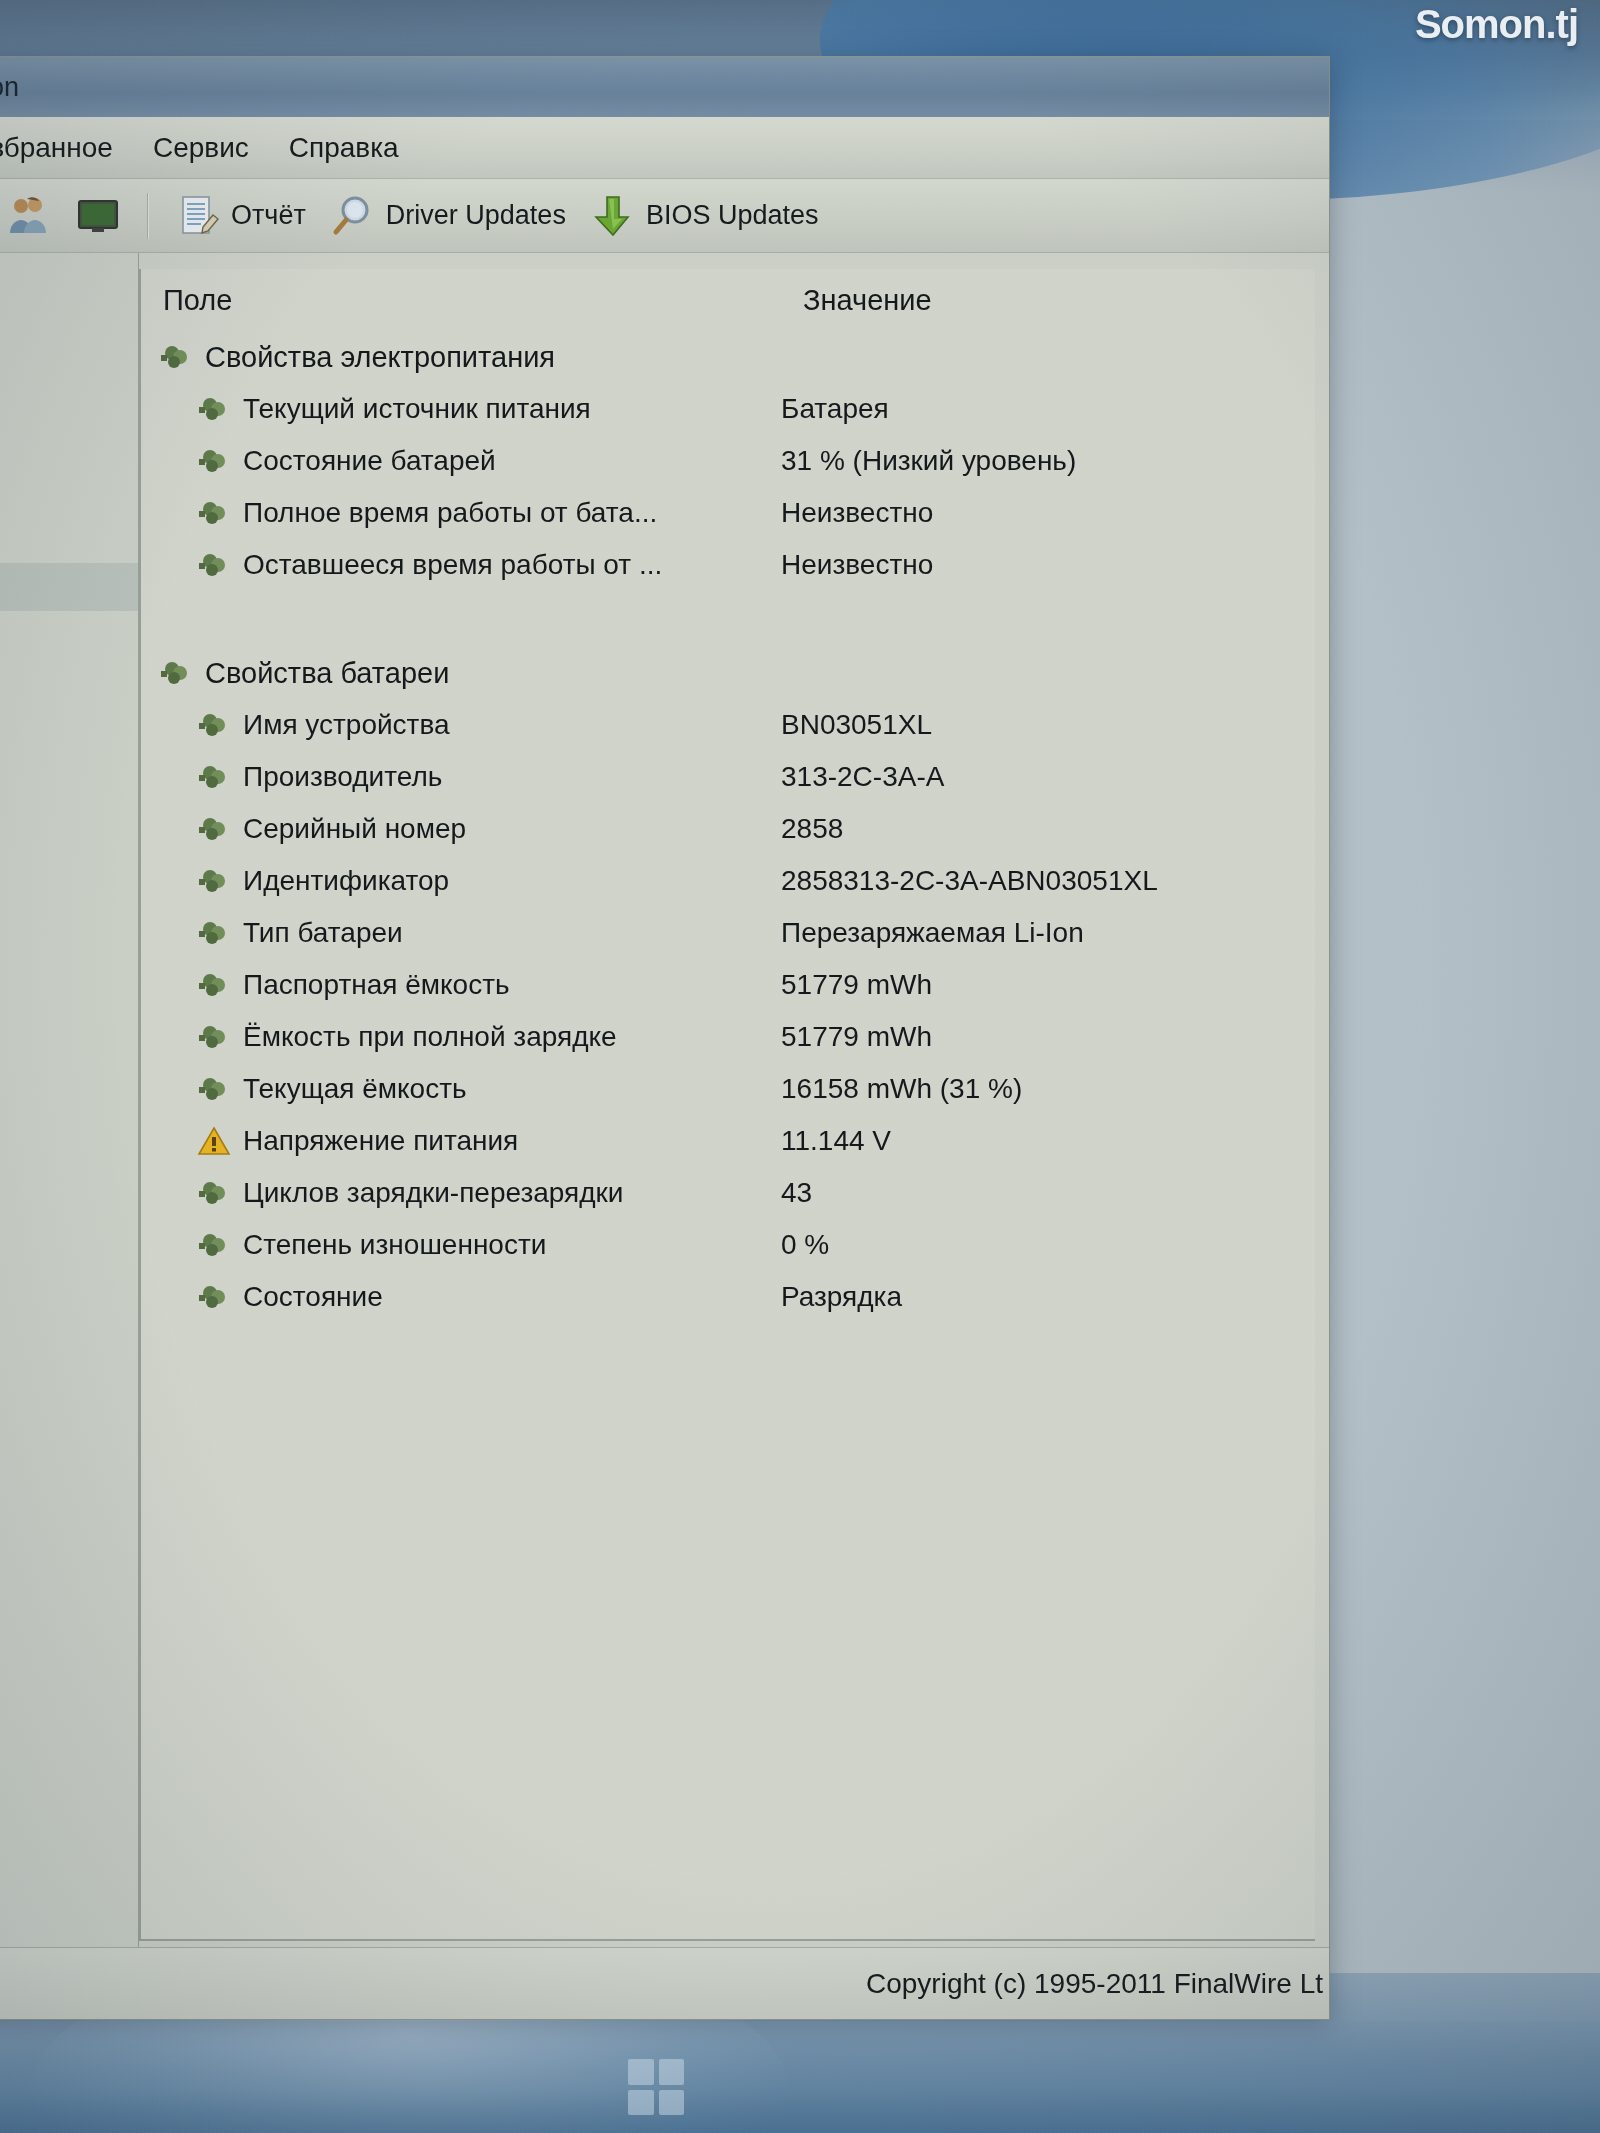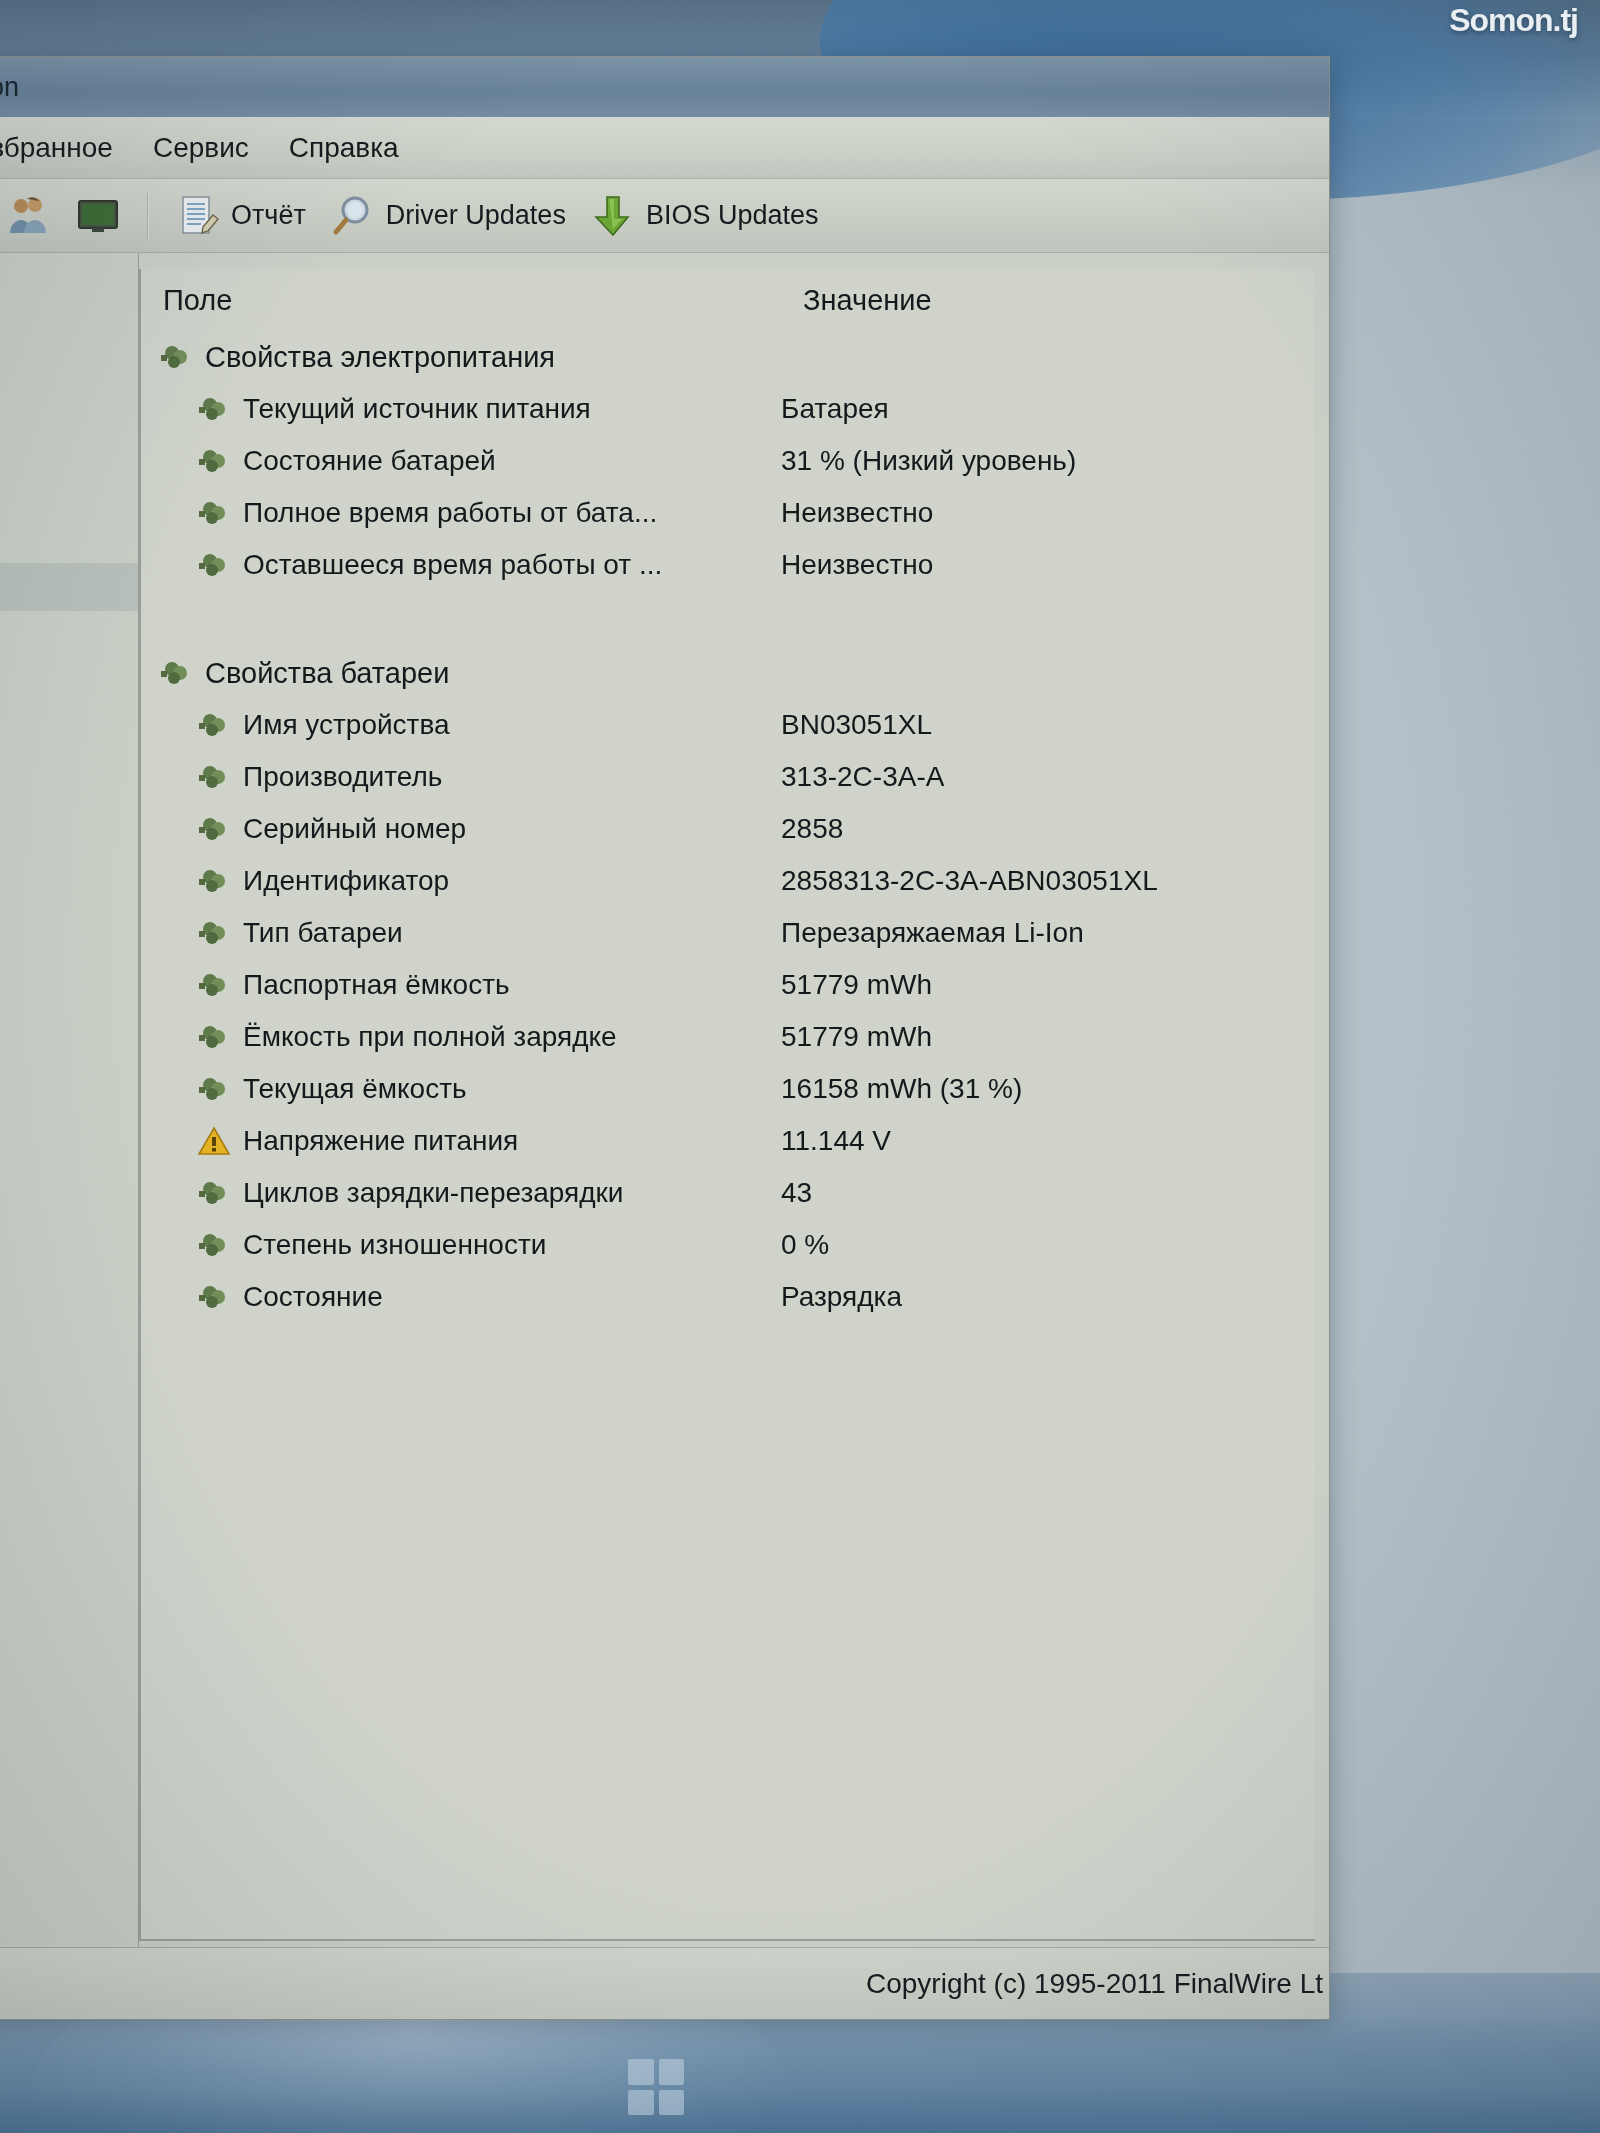--- a/index.html
+++ b/index.html
@@ -44,21 +44,21 @@
       repeating-linear-gradient(90deg, rgba(255,255,255,.05) 0px, rgba(0,0,0,.045) 1px, rgba(255,255,255,.02) 2px, rgba(0,0,0,.035) 3px);
   }
   .vignette {
     position:absolute; inset:0; pointer-events:none;
     background:radial-gradient(ellipse at 48% 45%, rgba(0,0,0,0) 55%, rgba(40,55,70,.18) 100%);
   }
 
   
   .watermark {
     position:absolute; right:22px; top:2px;
-    font-size:32px; font-weight:bold; color:#e9eef2;
+    font-size:40px; font-weight:bold; color:#e9eef2;
     letter-spacing:-1px;
     text-shadow:0 2px 5px rgba(20,40,60,.55);
     z-index:60;
   }
 
   
   .app-window {
     position:absolute; left:-180px; top:56px; width:1510px; height:1964px;
     background:#cdd2c9;
     border:1px solid #8d948c;

